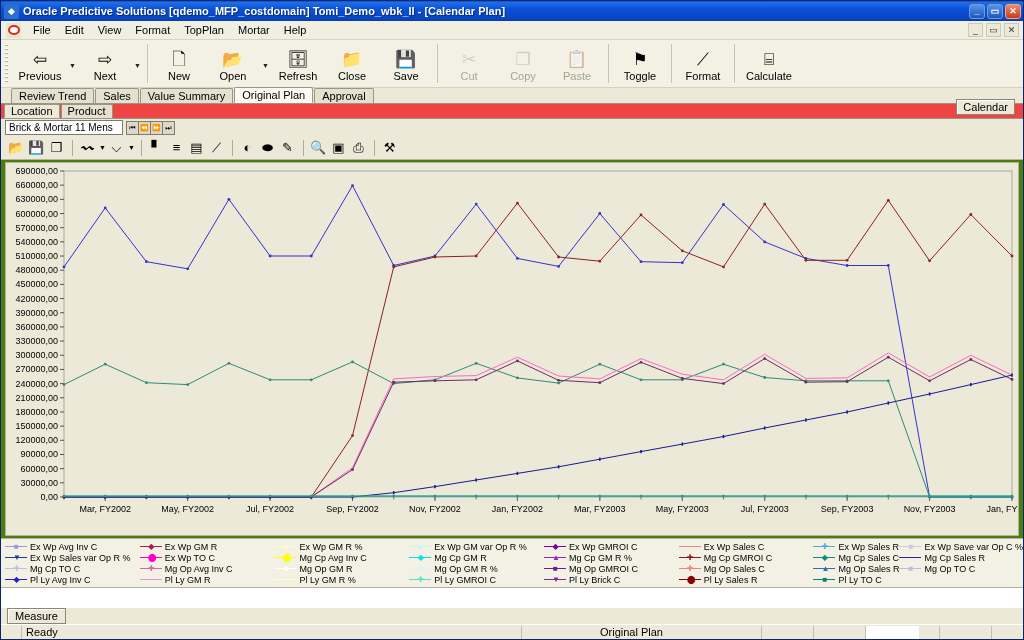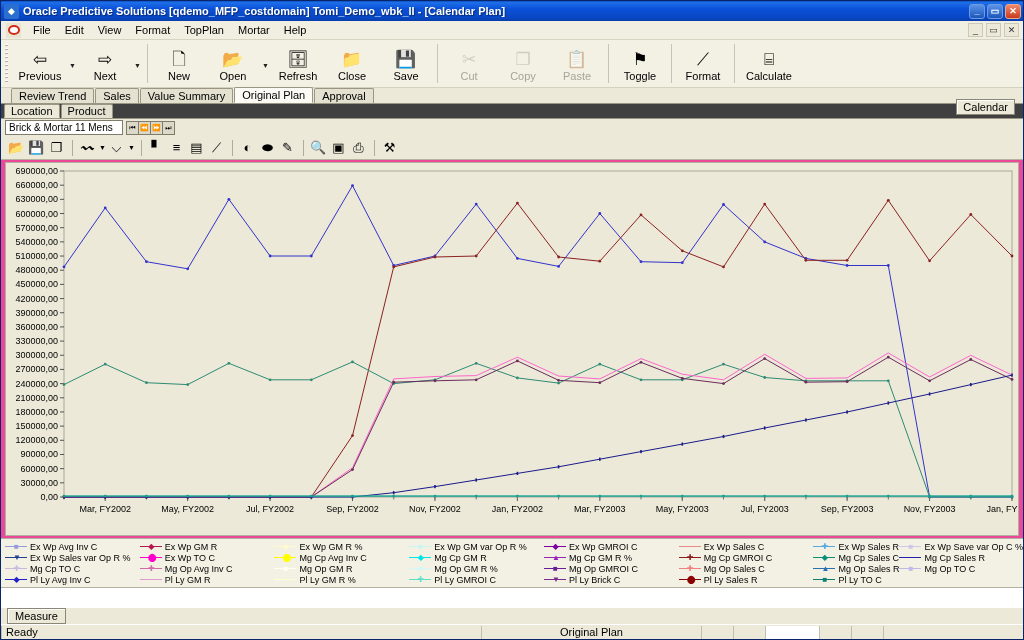--- a/index.html
+++ b/index.html
@@ -145,21 +145,21 @@
   }
   .tab.active {
     background: #fbfaf4; height: 16px; line-height: 15px;
     border-bottom: 1px solid #fbfaf4;
     position: relative; z-index: 3;
   }
 
   
   .subtabrow {
     height: 15px; flex: 0 0 15px;
-    background: #404040;
+    background: #ef4444;
     display: flex; align-items: flex-end;
     padding-left: 3px;
     border-bottom: 1px solid #9a9684;
   }
   .subtab {
     height: 14px; padding: 0 6px;
     font-size: 11px; line-height: 13px;
     border: 1px solid #9a9684; border-bottom: none;
     background: #e4e1d0; margin-right: 1px;
     border-radius: 2px 2px 0 0;
@@ -211,21 +211,21 @@
     display: flex; align-items: center; justify-content: center;
     font-size: 13px; line-height: 1;
     margin-right: 1px;
   }
   .ctsep { width: 1px; height: 16px; background: #b0ac9a; margin: 0 5px; }
   .ctdrop { width: 9px; font-size: 7px; display:flex;align-items:center;justify-content:center; }
 
   
   .chartwrap {
     flex: 1 1 auto;
-    background: #ec4899;
+    background: #4d7c0f;
     position: relative;
     overflow: hidden;
   }
   .chartbox {
     position: absolute;
     left: 4px; top: 2px; right: 4px; bottom: 2px;
     background: #ece9d8;
     border: 1px solid #b4b0a0;
     overflow: hidden;
   }
@@ -286,21 +286,21 @@
     font-size: 11px; padding: 0 7px; line-height: 14px;
     box-shadow: inset 1px 1px 0 #fff;
   }
   .statusbar {
     flex: 0 0 15px;
     background: #ece9d8;
     border-top: 1px solid #fff;
     display: flex; align-items: center;
     font-size: 11px;
   }
-  .sb-cell { border-left: 1px solid #c3bfae; height: 13px; display:flex;align-items:center; padding: 0 4px; }
+  .sb-cell { border-left: 1px solid #c3bfae; height: 13px; display:flex;align-items:center; padding: 0 4px; margin-left: 20px; }
   .sb-ready { flex: 0 0 480px; padding-left: 4px; }
   .sb-plan { flex: 0 0 220px; justify-content: center; }
   .sb-sm { flex: 0 0 32px; }
   .sb-white { background:#fff; flex: 0 0 54px; }
   .sb-grow { flex: 1 1 auto; }
 </style>
 </head>
 <body>
 
 <div id="app">

